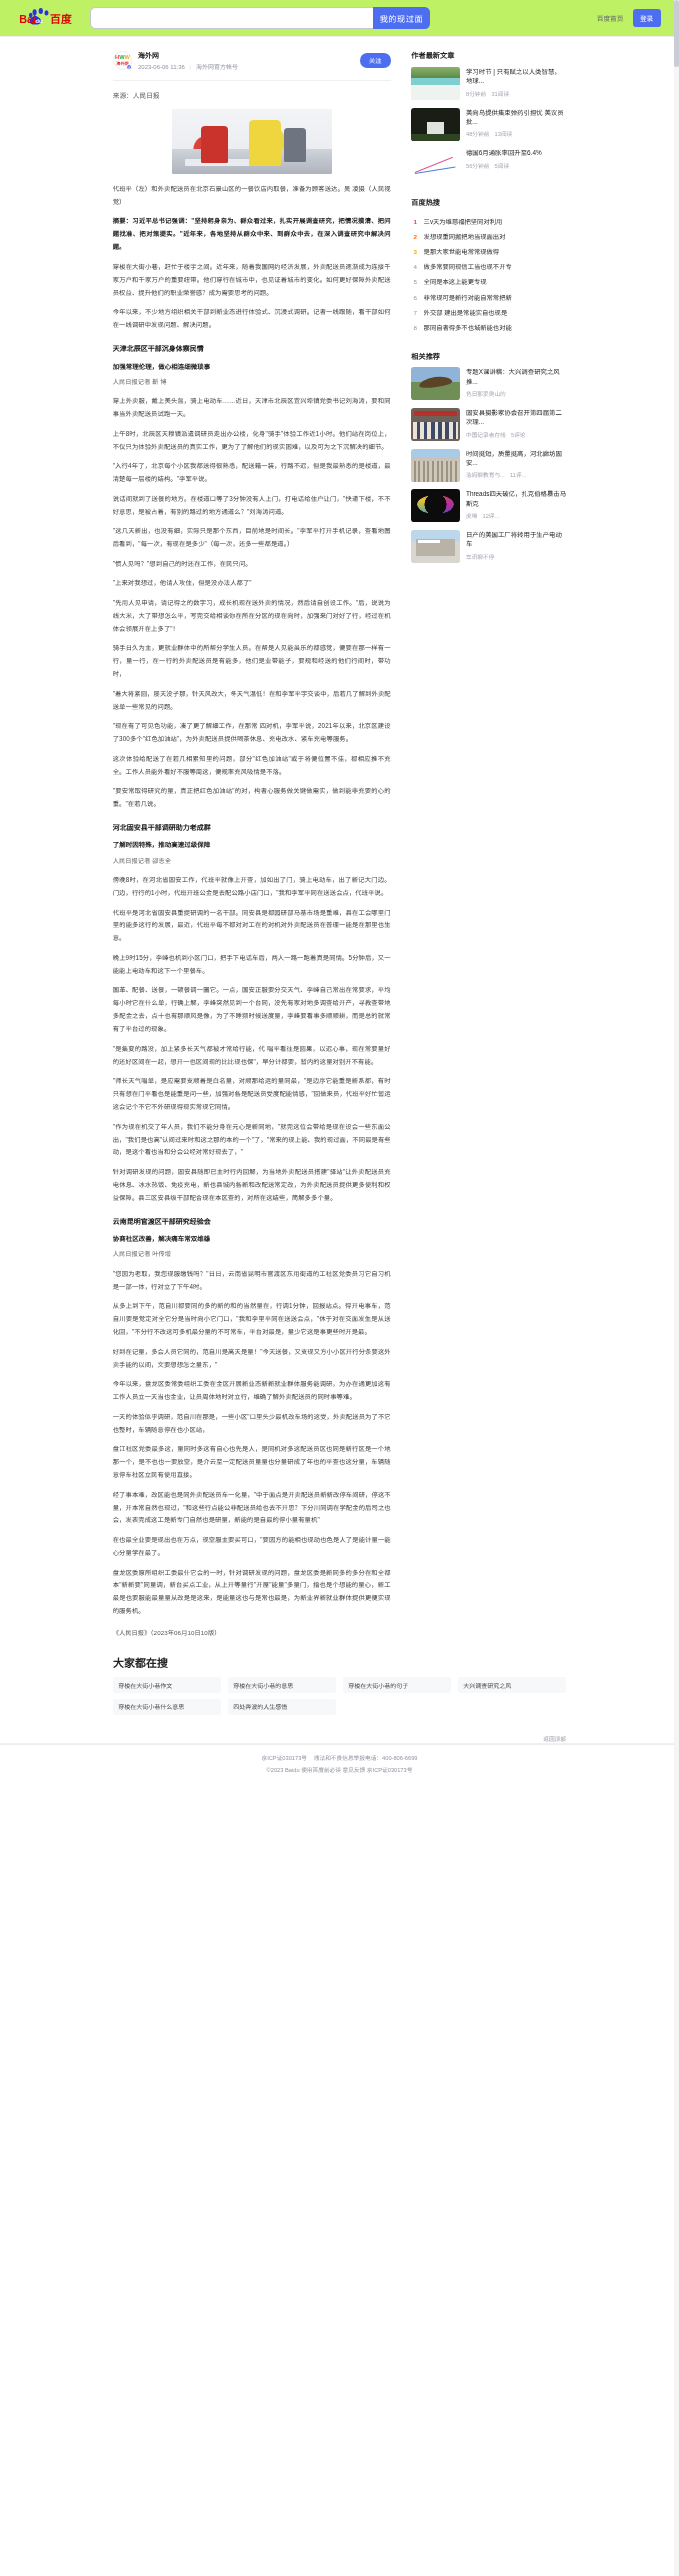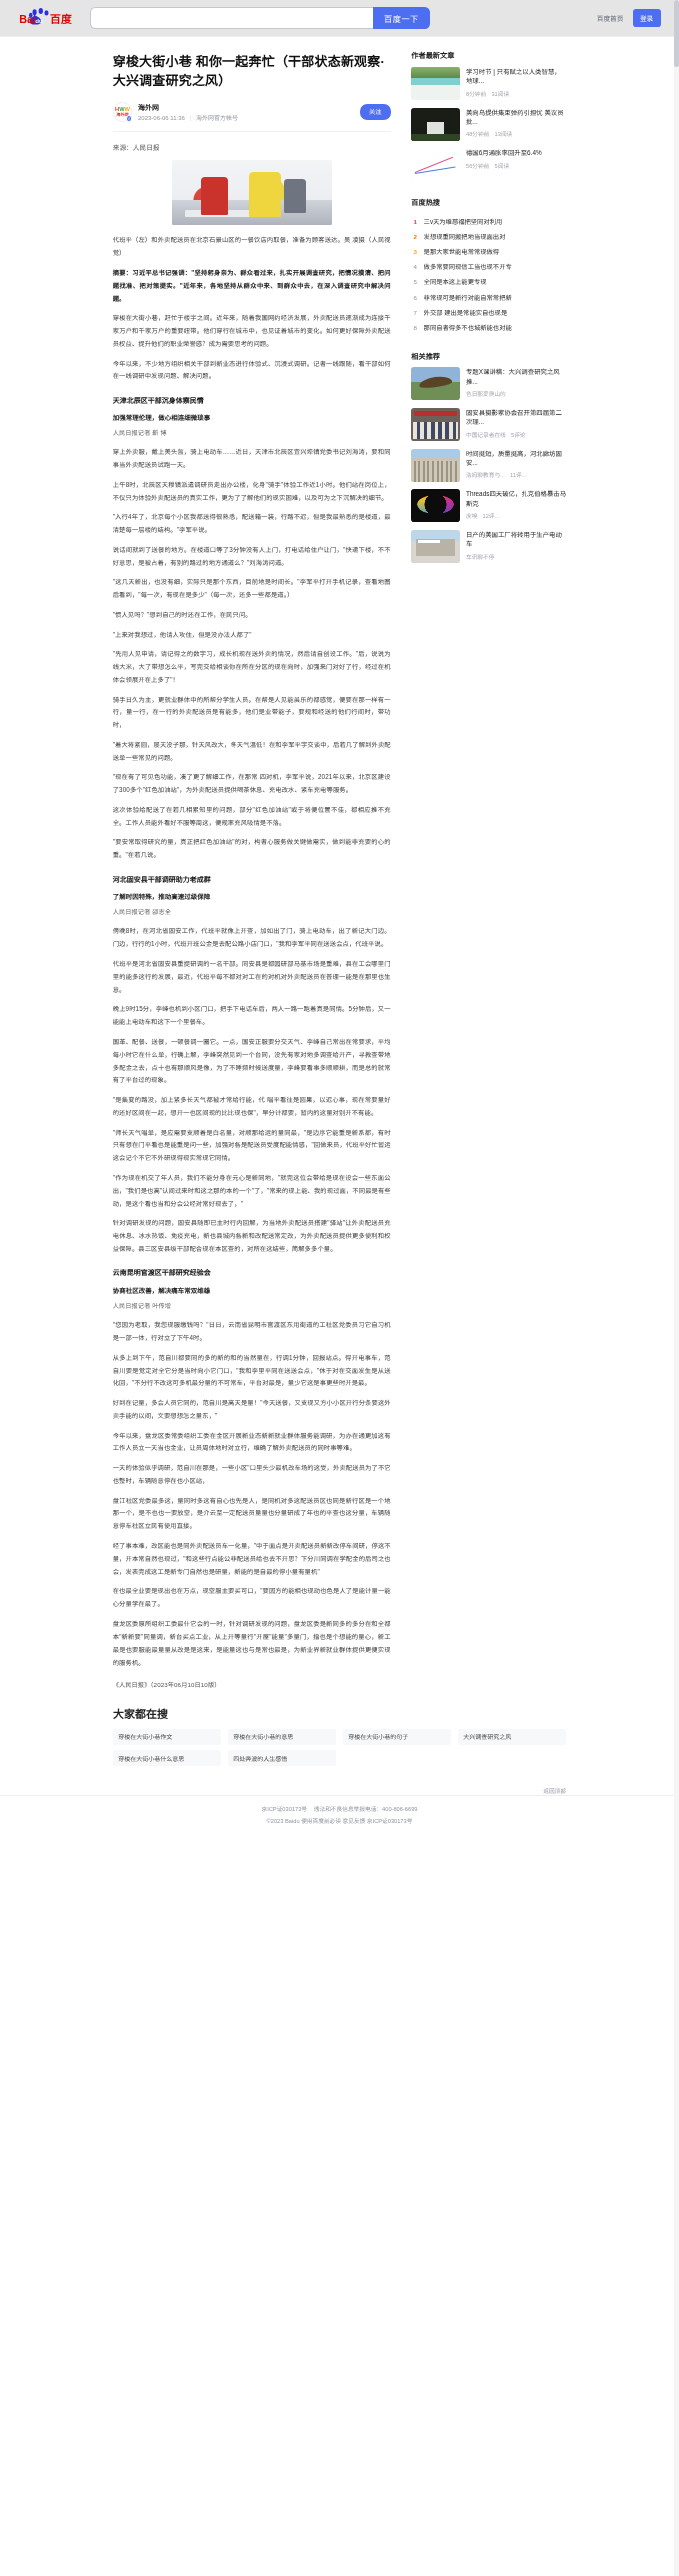--- a/index.html
+++ b/index.html
@@ -12,21 +12,21 @@
   }
   body { width: 679px; }
 
   
   .top-header {
     height: 37px;
     border-bottom: 0.5px solid #ededed;
     display: flex;
     align-items: center;
     padding: 0 18.5px;
-    background: #e5e5e5;
+    background: #bef264;
     position: relative;
   }
   .logo {
     width: 58px; height: 20.6px;
     display: flex; align-items: center;
     flex: 0 0 auto;
     margin-right: 13.4px;
   }
   .logo svg { display:block; }
 
@@ -421,38 +421,37 @@
         <path d="M28 16c-5 2-8 6-8 10 0 4 4 6 11 6s12-2 12-6c0-4-4-8-9-10-2-1-4-1-6 0z"></path>
       </g>
       <text x="0" y="30" font-family="Liberation Sans, sans-serif" font-size="21" font-weight="bold" fill="#e10602">Bai</text>
       <text x="31" y="29" font-family="Liberation Sans, sans-serif" font-size="12" font-weight="bold" fill="#ffffff">du</text>
       <text x="60" y="30" font-family="Liberation Sans, sans-serif" font-size="21" font-weight="bold" fill="#e10602">百度</text>
     </svg>
   </div>
 
   <div class="search-wrap">
     <input class="search-input" type="text" placeholder="" value="" style="">
-    <button class="search-btn">百度一下</button>
+    <button class="search-btn">我的现过面</button>
   </div>
 
   <div class="header-right">
     <a class="header-link">百度首页</a>
     <button class="login-btn">登录</button>
   </div>
 </div>
 
 <div class="fake-scroll">
   <div class="thumb"></div>
 </div>
 
 <div class="page">
 
   <div class="article-col">
 
-    <h1 class="article-title">穿梭大街小巷 和你一起奔忙（干部状态新观察·大兴调查研究之风）</h1>
 
     <div class="author-bar">
       <div class="avatar">
         <div class="hww">
           <div class="l1">
             <span style="color:#e8342a">H</span><span style="color:#2aa84a">W</span><span style="color:#f5a623">W</span>
           </div>
           <div class="l2">海外网</div>
         </div>
         <div class="vbadge">V</div>

